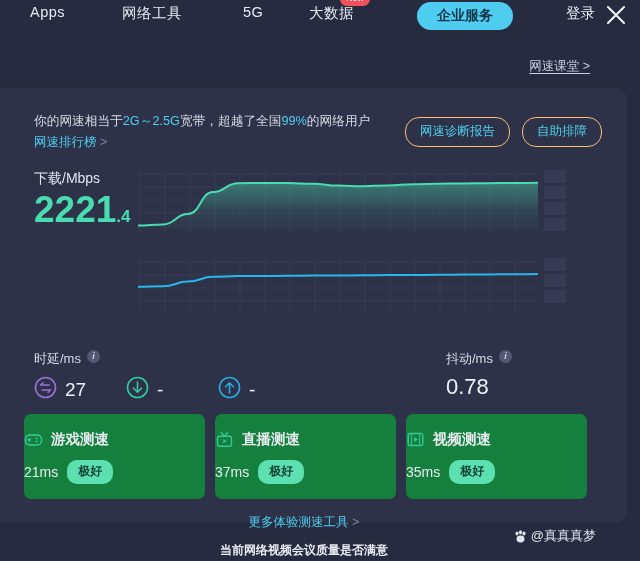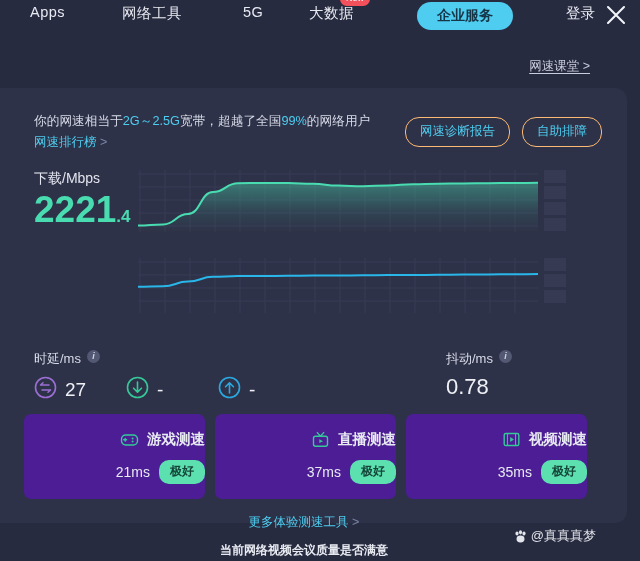--- a/index.html
+++ b/index.html
@@ -126,22 +126,22 @@
   .circ-icon { width: 23px; height: 23px; }
   .circ-icon svg { display: block; }
   .lat-num { font-size: 19px; color: #eef0f6; line-height: 1; }
 
   .jitter-val { position: absolute; left: 446px; top: 286px; font-size: 22px; color: #eef0f6; }
 
   
   .cards { position: absolute; left: 24px; top: 326px; display: flex; gap: 10px; }
   .card {
     width: 181px; height: 85px;
-    background: #4c1d95; border-radius: 7px;
-    display: flex; flex-direction: column; align-items: flex-end;
+    background: #15803d; border-radius: 7px;
+    display: flex; flex-direction: column; align-items: flex-start;
     justify-content: center; gap: 11px; cursor: pointer;
   }
   .card-head { display: flex; align-items: center; gap: 8px; }
   .card-icon { width: 19px; height: 19px; }
   .card-icon svg { display: block; }
   .card-title { font-size: 14.5px; color: #e8eaf2; font-weight: bold; white-space: nowrap; }
   .card-foot { display: flex; align-items: center; gap: 9px; }
   .card-ms { font-size: 14px; color: #e8eaf2; }
   .card-badge {
     background: #5de0b0; color: #15463a; font-size: 12px; font-weight: bold;

